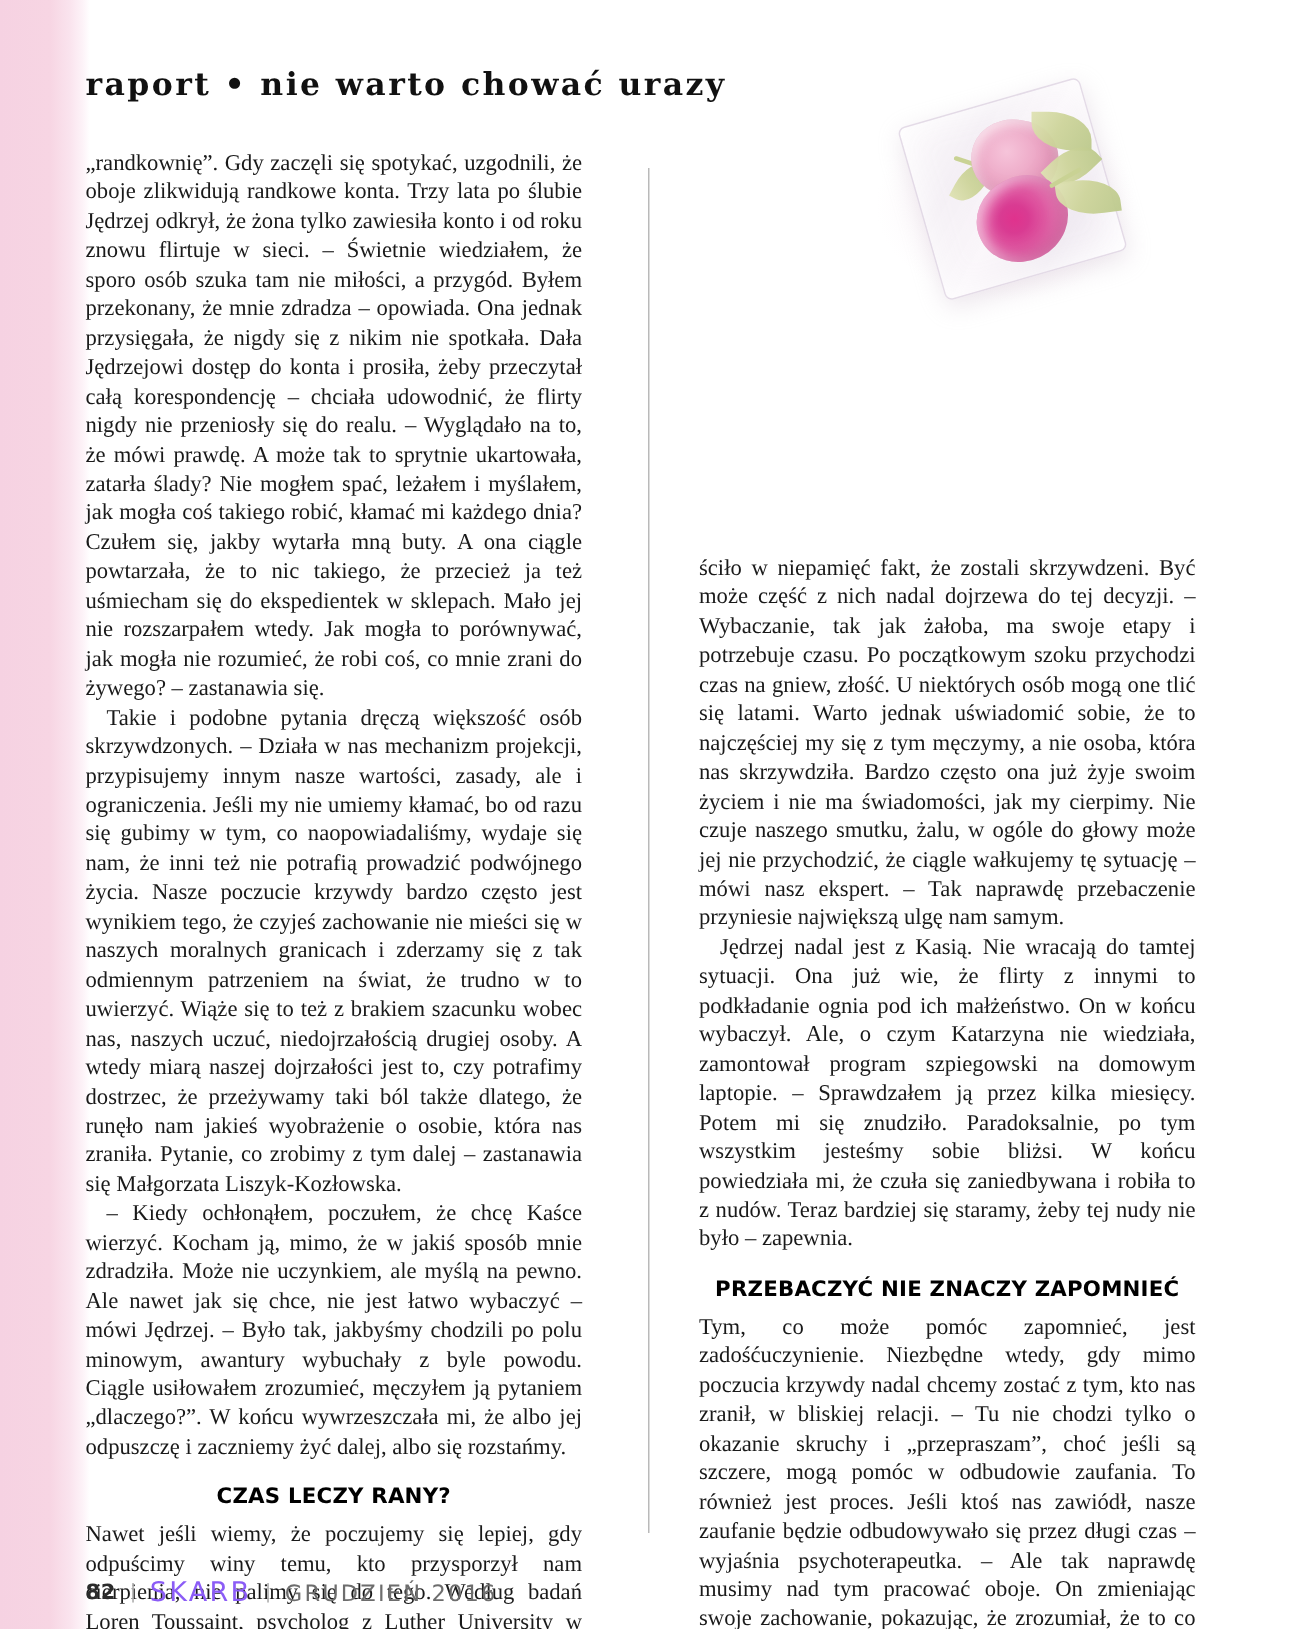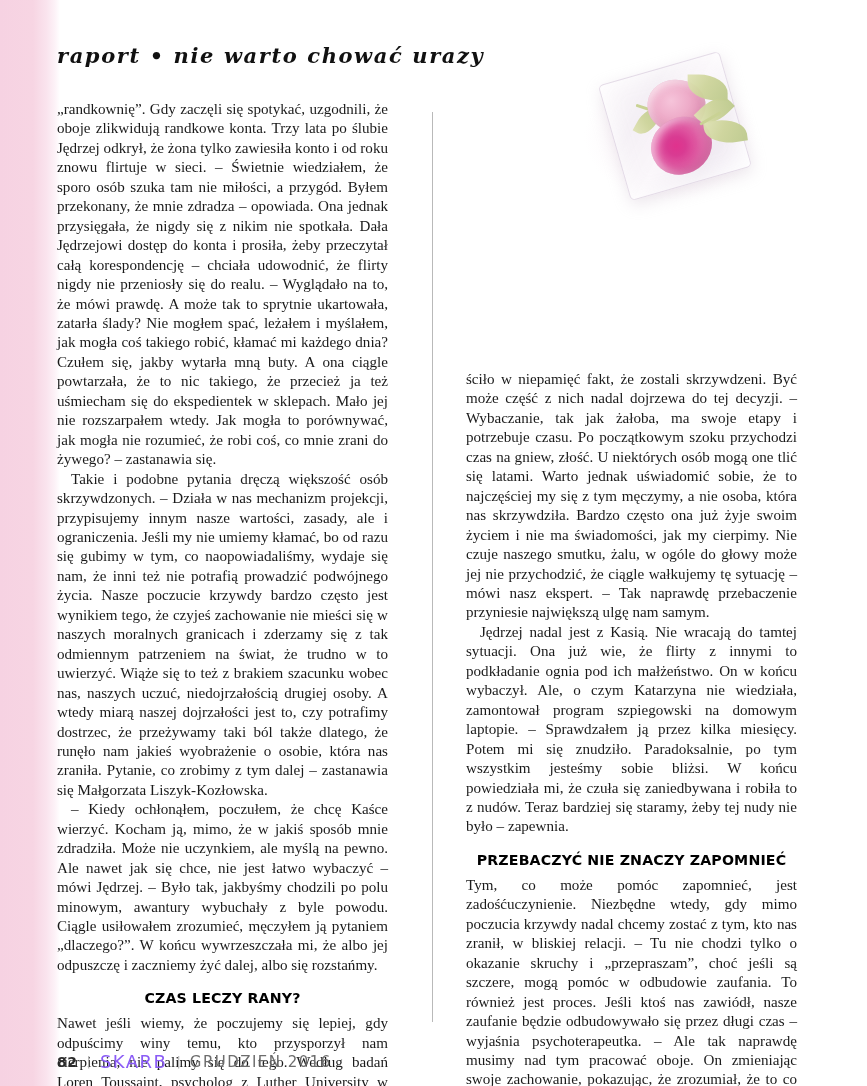--- a/index.html
+++ b/index.html
@@ -32,21 +32,20 @@
     position: absolute;
     left: 57px;
     top: 40px;
     width: 420px;
     height: 30px;
     display: flex;
     align-items: center;
   }
   .masthead-text {
     font-family: "DejaVu Serif", "Liberation Serif", serif;
-    font-style: italic;
     font-weight: bold;
     font-size: 21px;
     letter-spacing: 1.6px;
     color: #111111;
     white-space: nowrap;
   }
 
   
   .photo-wrap {
     position: absolute;

